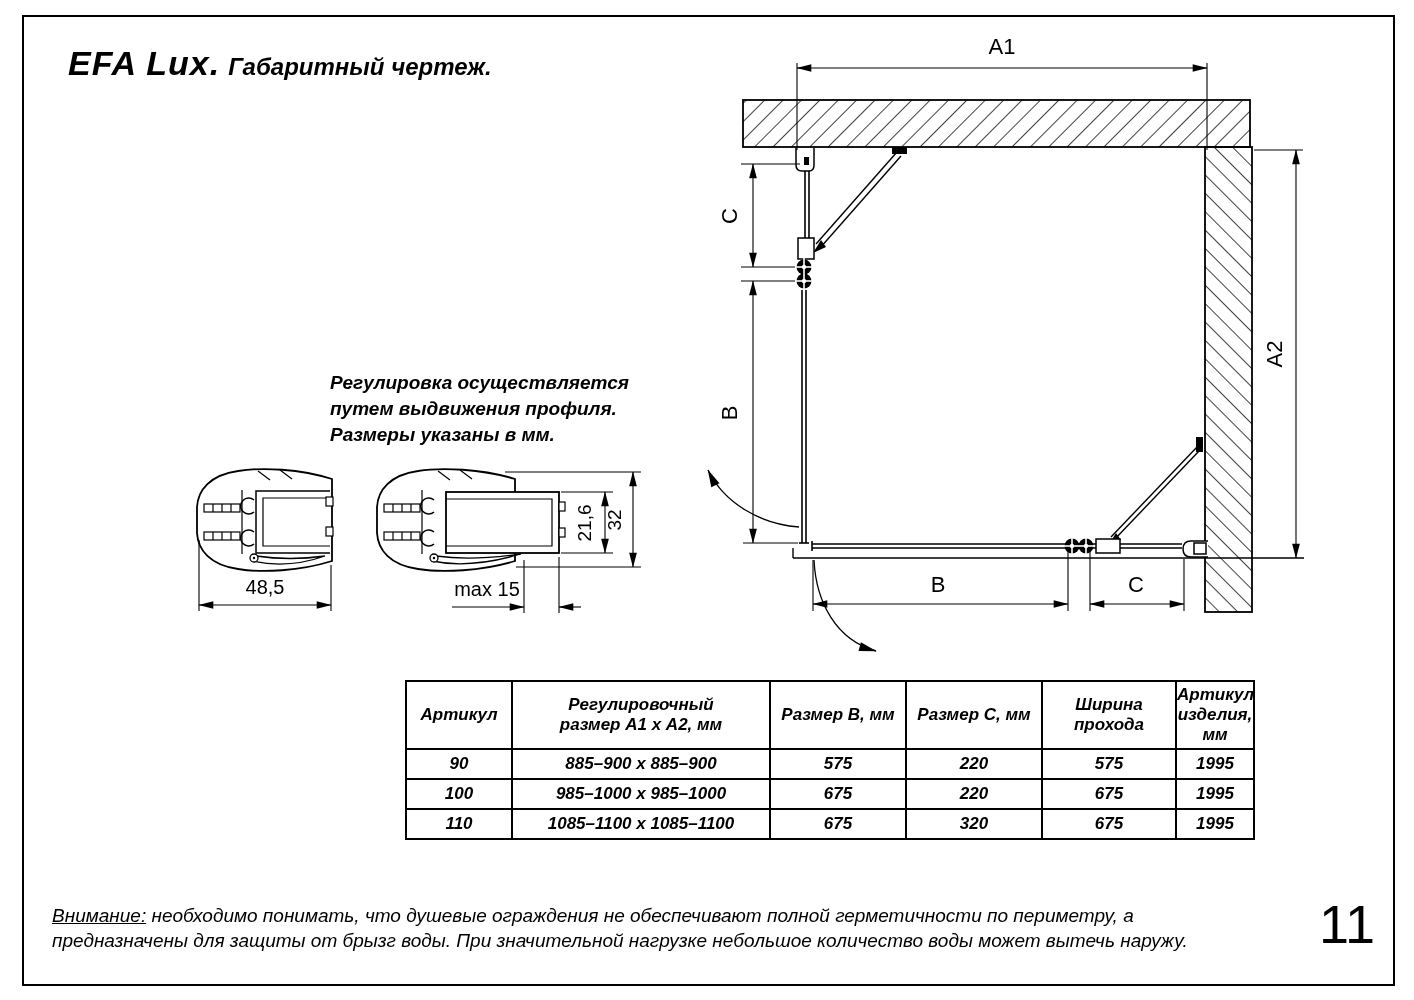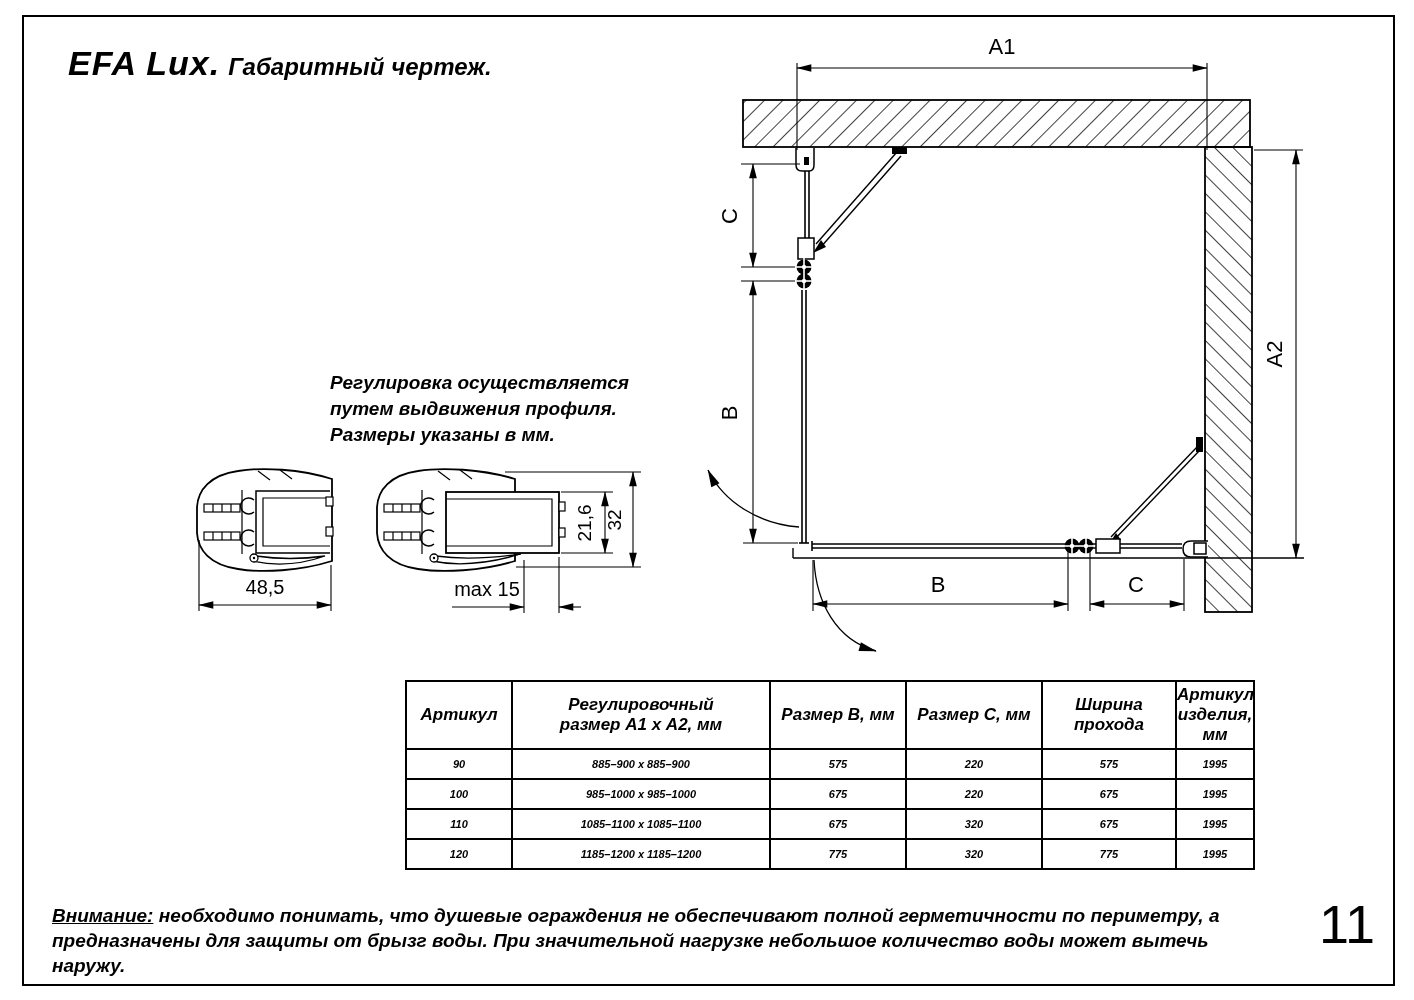--- a/index.html
+++ b/index.html
@@ -10,24 +10,24 @@
   .title .brand{font-style:italic;font-weight:bold;font-size:34px;letter-spacing:1px;}
   .title .subtitle{font-style:italic;font-weight:bold;font-size:24px;margin-left:8px;}
   .note{position:absolute;left:330px;top:370px;width:310px;text-align:left;
         font-style:italic;font-weight:bold;font-size:19px;line-height:26px;}
   svg{position:absolute;left:0;top:0;}
   svg text{font-family:"Liberation Sans",sans-serif;fill:#000;}
   .size-table{position:absolute;left:405px;top:680px;border-collapse:collapse;table-layout:fixed;width:848px;}
   .size-table th,.size-table td{border:2px solid #000;text-align:center;vertical-align:middle;
         font-style:italic;font-weight:bold;padding:0;}
   .size-table th{height:66px;font-size:17px;line-height:20px;}
-  .size-table td{height:28px;font-size:11px;}
+  .size-table td{height:28px;font-size:17px;}
   .size-table th span{display:block;}
   .warning{position:absolute;left:52px;top:903px;width:1170px;
-        font-style:italic;font-size:19px;line-height:25px;font-weight:bold;}
+        font-style:italic;font-size:19px;line-height:25px;font-weight:normal;}
   .warn-prefix{text-decoration:underline;}
   .pagenum{position:absolute;left:1285px;top:893px;width:90px;text-align:right;font-size:54px;}
 </style>
 </head>
 <body>
 
 <div class="page">
   <div class="frame"></div>
 
   <div class="title">
@@ -290,28 +290,20 @@
         <td>1995</td>
       </tr>
       <tr>
         <td>110</td>
         <td>1085–1100 х 1085–1100</td>
         <td>675</td>
         <td>320</td>
         <td>675</td>
         <td>1995</td>
       </tr>
-      <tr>
-        <td>120</td>
-        <td>1185–1200 х 1185–1200</td>
-        <td>775</td>
-        <td>320</td>
-        <td>775</td>
-        <td>1995</td>
-      </tr>
     </tbody>
   </table>
 
   <div class="warning">
     <span class="warn-prefix">Внимание:</span><span> необходимо понимать, что душевые ограждения не обеспечивают полной герметичности по периметру, а предназначены для защиты от брызг воды. При значительной нагрузке небольшое количество воды может вытечь наружу.</span>
   </div>
 
   <div class="pagenum">11</div>
 </div>
 

